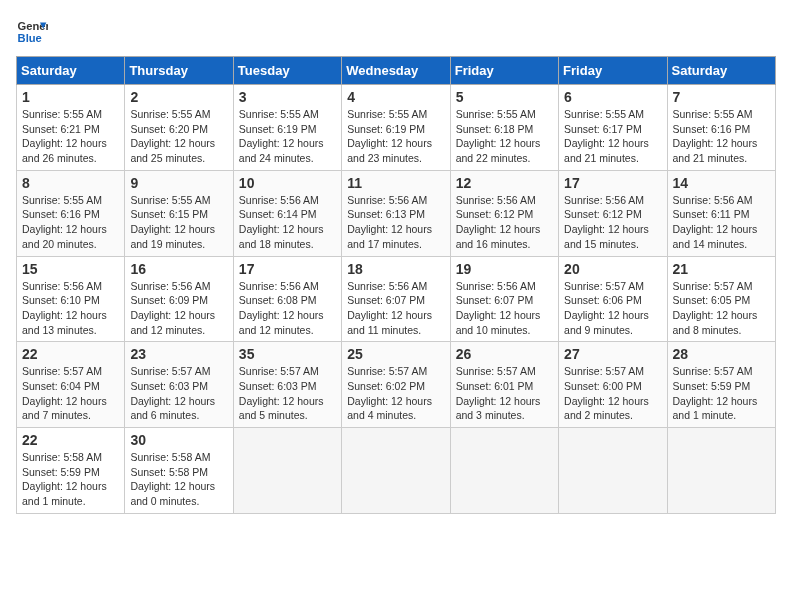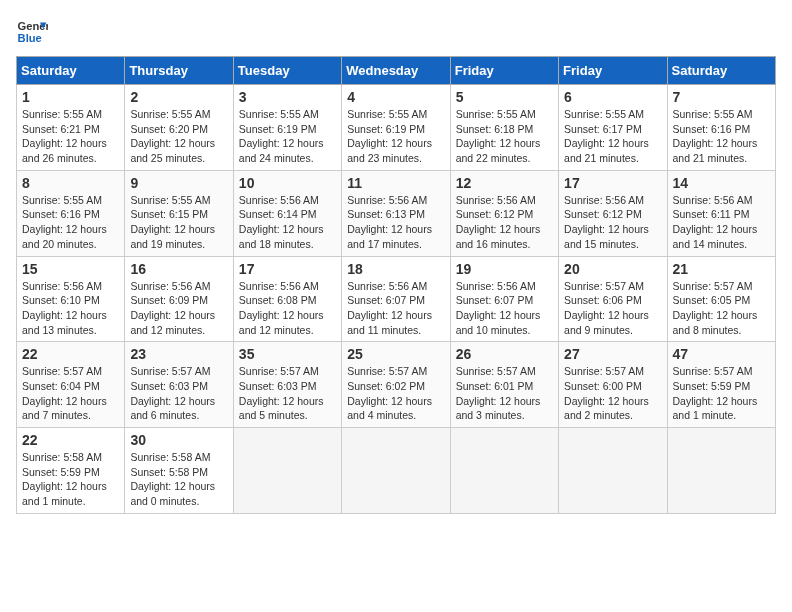--- a/index.html
+++ b/index.html
@@ -215,21 +215,21 @@
         </td>
         <td>
           <span class="day-num">26</span>
 <div class="day-info">Sunrise: 5:57 AM<br>Sunset: 6:01 PM<br>Daylight: 12 hours and 3 minutes.</div>
         </td>
         <td>
           <span class="day-num">27</span>
 <div class="day-info">Sunrise: 5:57 AM<br>Sunset: 6:00 PM<br>Daylight: 12 hours and 2 minutes.</div>
         </td>
         <td>
-          <span class="day-num">47</span>
+          <span class="day-num">28</span>
 <div class="day-info">Sunrise: 5:57 AM<br>Sunset: 5:59 PM<br>Daylight: 12 hours and 1 minute.</div>
         </td>
       </tr>
       <tr>
         <td>
           <span class="day-num">22</span>
 <div class="day-info">Sunrise: 5:58 AM<br>Sunset: 5:59 PM<br>Daylight: 12 hours and 1 minute.</div>
         </td>
         <td>
           <span class="day-num">30</span>

